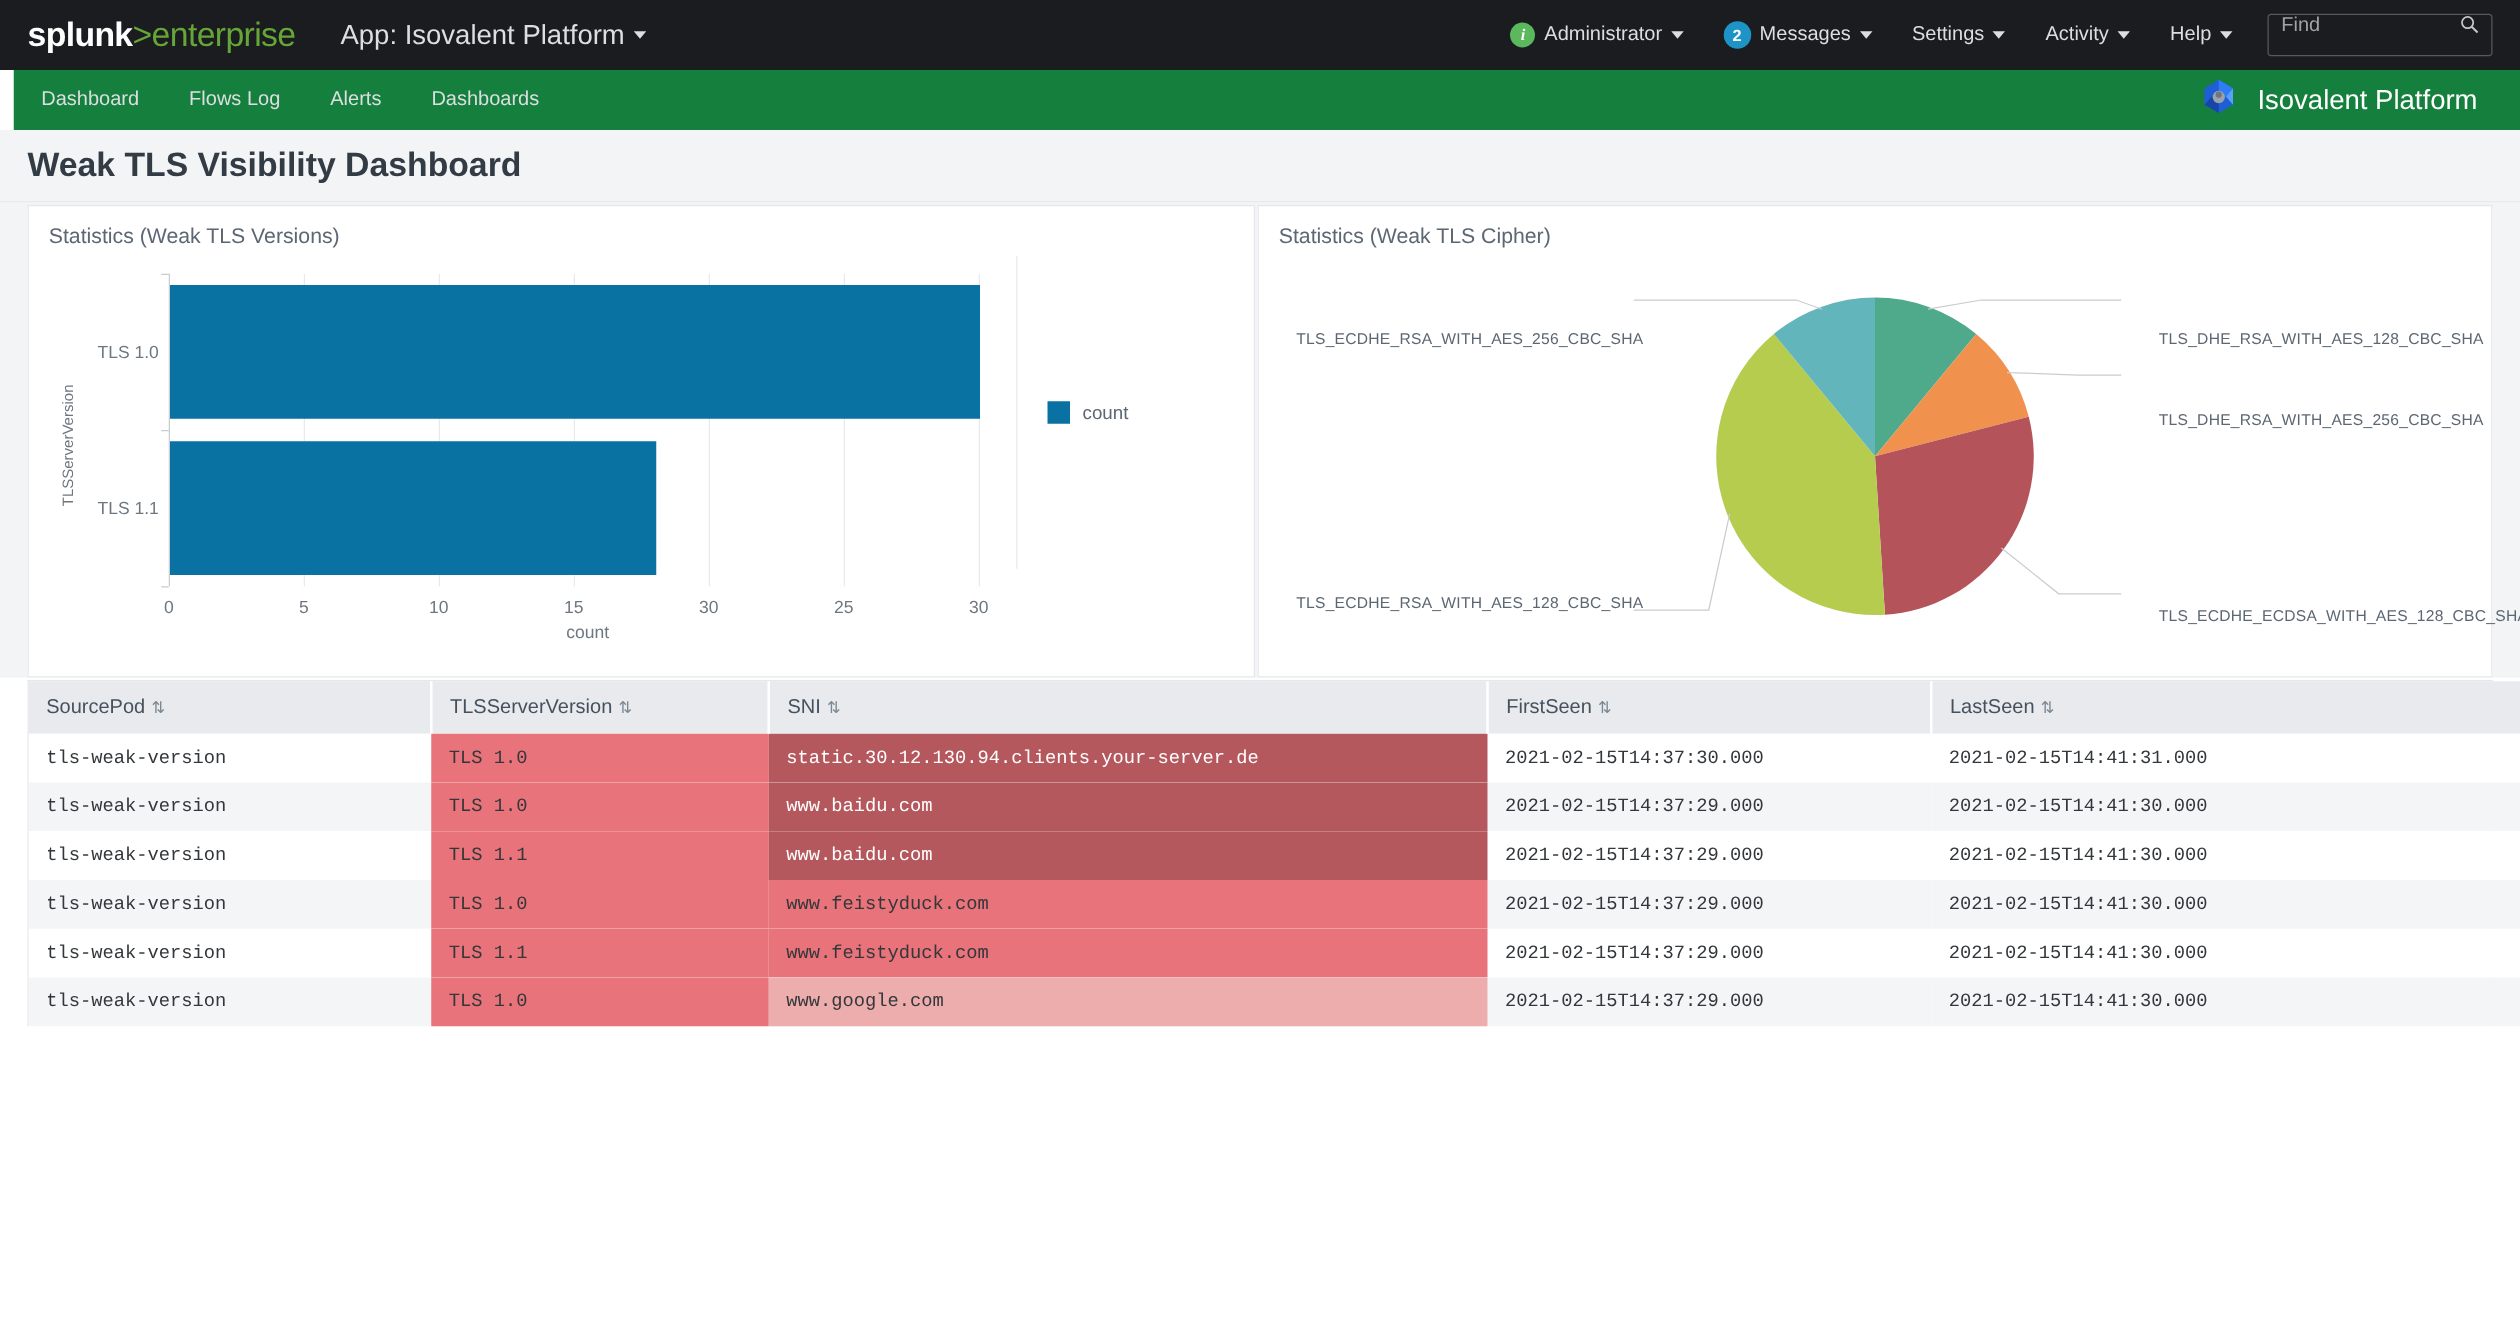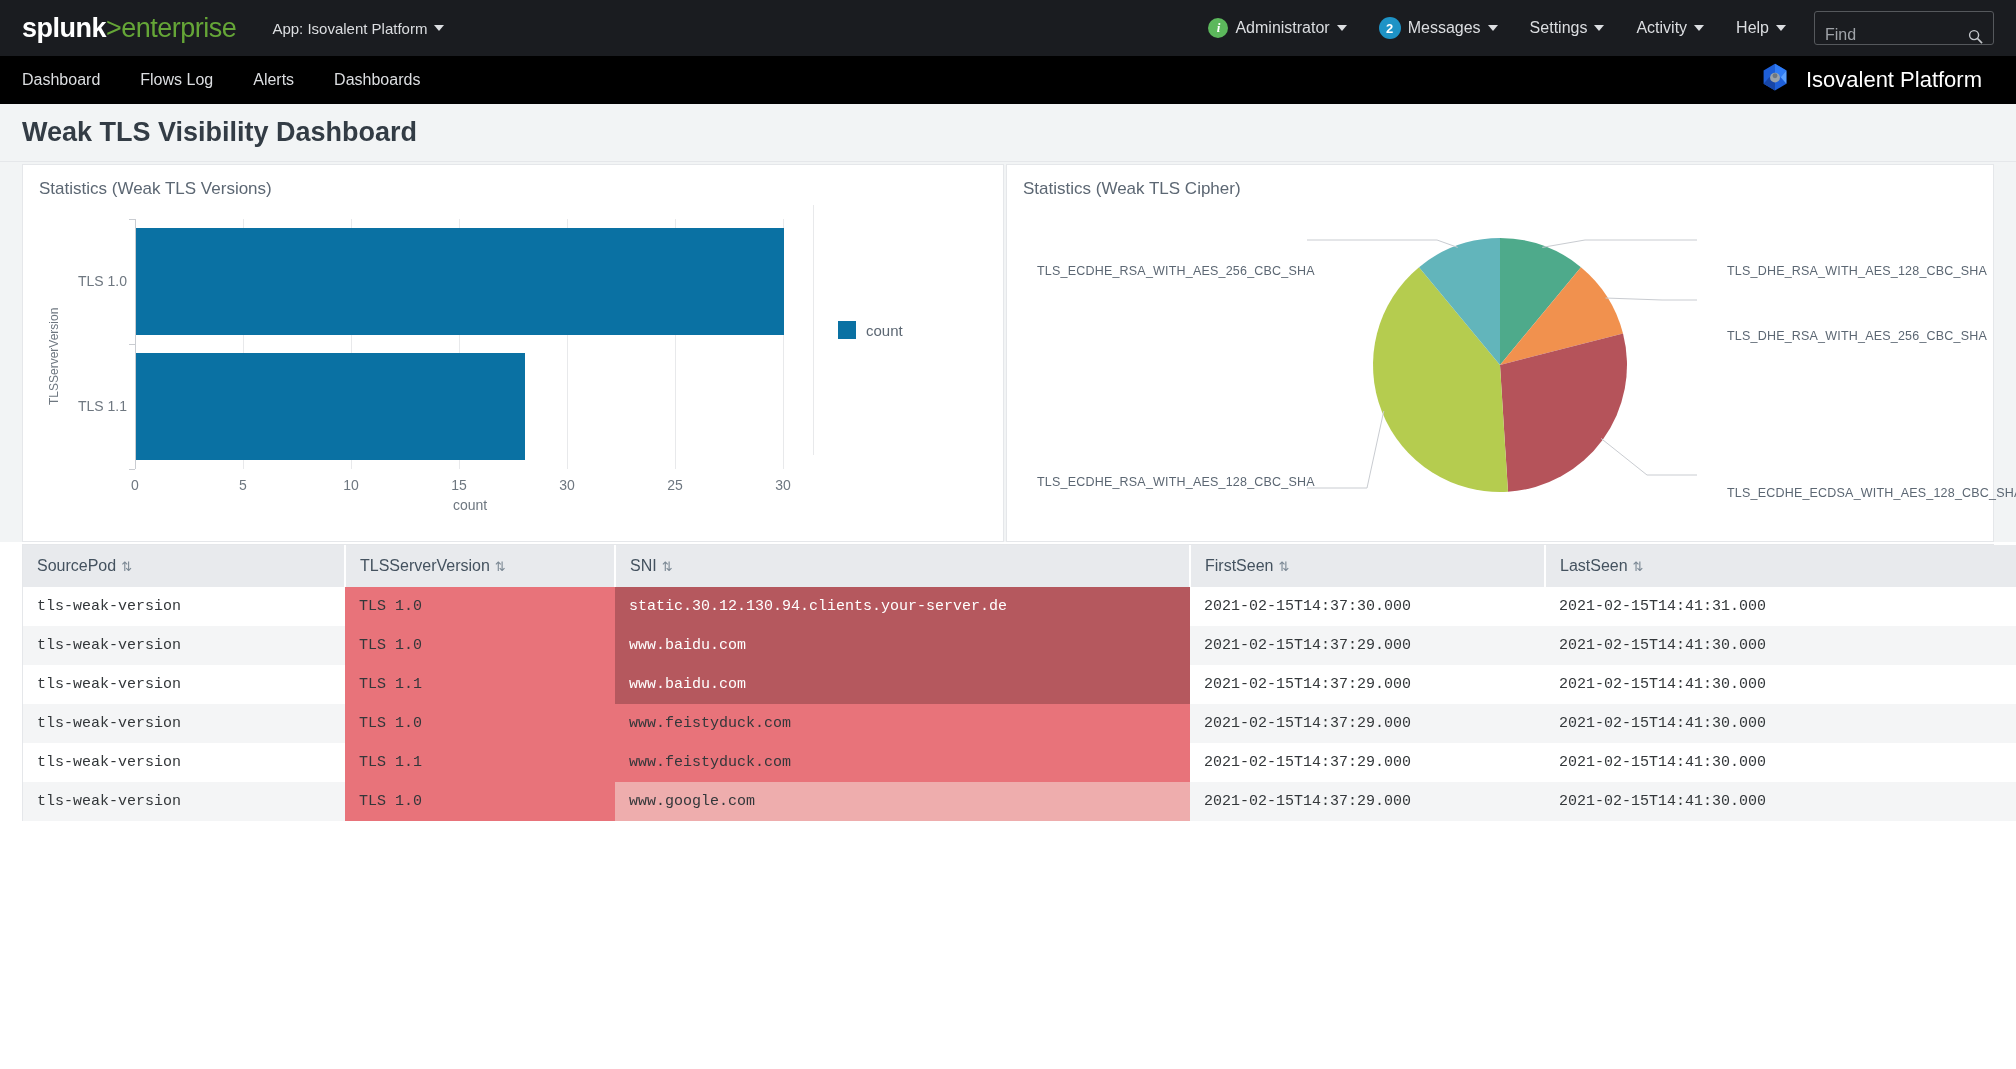--- a/index.html
+++ b/index.html
@@ -14,21 +14,21 @@
   .topbar {
     height: 56px; background: #1a1c20;
     display: flex; align-items: center;
     padding: 0 22px; position: relative;
   }
   .logo { font-size: 27px; font-weight: bold; letter-spacing: -0.5px; }
   .logo .sp { color: #ffffff; }
   .logo .gt { color: #65a637; font-weight: normal; }
   .logo .ent { color: #65a637; font-weight: normal; }
   .app-sel {
-    color: #dcdee1; font-size: 15px; margin-left: 36px;
+    color: #dcdee1; font-size: 22px; margin-left: 36px;
     display: flex; align-items: center; gap: 7px; cursor: pointer;
   }
   .caret { width:0;height:0;border-left:5px solid transparent;border-right:5px solid transparent;border-top:6px solid currentColor; display:inline-block; }
   .top-right { margin-left: auto; display: flex; align-items: center; gap: 0px; }
   .tr-item {
     color: #dcdee1; font-size: 16px; padding: 0 16px;
     display: flex; align-items: center; gap: 7px; cursor: pointer; height: 56px;
   }
   .badge-i {
     width: 20px; height: 20px; border-radius: 50%; background: #5cb85c;
@@ -37,34 +37,34 @@
     font-family: "Liberation Serif", serif;
   }
   .badge-n {
     min-width: 22px; height: 22px; border-radius: 11px; background: #1e93c6;
     color: #fff; font-size: 13px; font-weight: bold;
     display: flex; align-items: center; justify-content: center; padding: 0 6px;
   }
   .findbox {
     margin-left: 12px; width: 180px; height: 34px; background: #1a1c20;
     border: 1px solid #55585c; border-radius: 3px;
-    display: flex; align-items: flex-end; padding: 0 10px;
+    display: flex; align-items: flex-start; padding: 0 10px;
   }
   .findbox input {
     background: transparent; border: none; outline: none;
     color: #dcdee1; font-size: 16px; width: 100%;
     font-family: "Liberation Sans", sans-serif;
   }
   .findbox input::placeholder { color: #9fa3a8; }
   .mag { width: 15px; height: 15px; flex-shrink: 0; }
 
   
   .appnav {
-    height: 48px; background: #000000;
-    display: flex; align-items: center; padding: 0 22px;
+    height: 48px; background: #15803d;
+    display: flex; align-items: center; padding: 0 22px; margin-left: 11px;
   }
   .navitem {
     color: #dcdee1; font-size: 16px; padding: 0 20px;
     line-height: 48px; cursor: pointer;
   }
   .navitem:first-child { padding-left: 0; }
   .appbrand {
     margin-left: auto; display: flex; align-items: center; gap: 12px;
     color: #ffffff; font-size: 22px; padding-right: 12px;
   }

